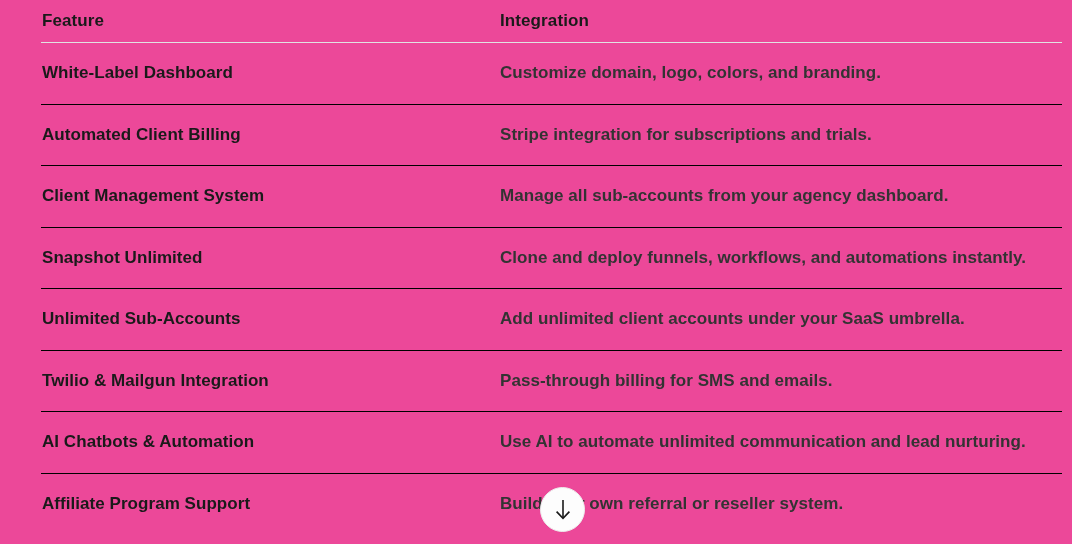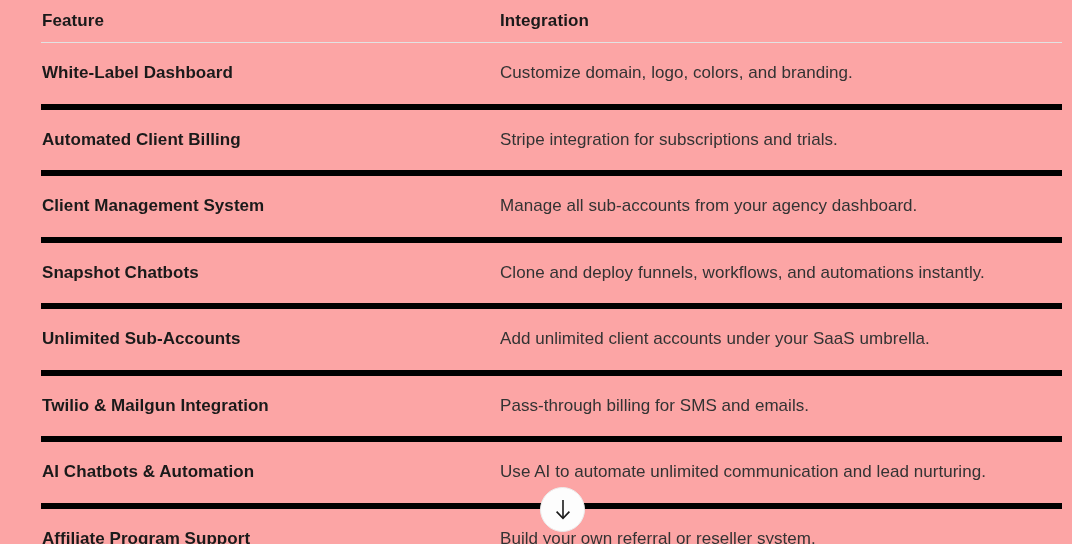--- a/index.html
+++ b/index.html
@@ -12,21 +12,21 @@
     height: 544px;
     overflow: hidden;
     font-family: "Liberation Sans", sans-serif;
     -webkit-font-smoothing: antialiased;
   }
 
   .page {
     position: relative;
     width: 1072px;
     height: 544px;
-    background: #fca5a5;
+    background: #ec4899;
   }
 
   .feature-table {
     position: absolute;
     left: 41px;
     top: 0;
     width: 1021px;
     border-collapse: collapse;
     table-layout: fixed;
   }
@@ -43,39 +43,39 @@
     font-weight: 700;
     color: #1a1a1a;
     letter-spacing: 0.1px;
     border-bottom: 1px solid #e2e2e2;
   }
 
   .feature-table tbody td {
     vertical-align: middle;
     height: 60.5px;
     padding: 0 0 0 1px;
-    border-bottom: 6px solid #000000;
+    border-bottom: 1px solid #000000;
     font-size: 17px;
     line-height: 24px;
     white-space: nowrap;
   }
 
   .feature-table tbody tr:last-child td {
     border-bottom: none;
     margin-top: 32px;
   }
 
   .cell-feature {
     font-weight: 700;
     color: #1a1a1a;
     letter-spacing: 0.05px;
   }
 
   .cell-desc {
-    font-weight: 400;
+    font-weight: 700;
     color: #333333;
     letter-spacing: 0.05px;
   }
 
   
   .scroll-down-btn {
     position: absolute;
     left: 540px;
     top: 487px;
     width: 45px;
@@ -117,21 +117,21 @@
       </tr>
       <tr>
         <td class="cell-feature">Automated Client Billing</td>
         <td class="cell-desc">Stripe integration for subscriptions and trials.</td>
       </tr>
       <tr>
         <td class="cell-feature">Client Management System</td>
         <td class="cell-desc">Manage all sub-accounts from your agency dashboard.</td>
       </tr>
       <tr>
-        <td class="cell-feature">Snapshot Chatbots</td>
+        <td class="cell-feature">Snapshot Unlimited</td>
         <td class="cell-desc">Clone and deploy funnels, workflows, and automations instantly.</td>
       </tr>
       <tr>
         <td class="cell-feature">Unlimited Sub-Accounts</td>
         <td class="cell-desc">Add unlimited client accounts under your SaaS umbrella.</td>
       </tr>
       <tr>
         <td class="cell-feature">Twilio &amp; Mailgun Integration</td>
         <td class="cell-desc">Pass-through billing for SMS and emails.</td>
       </tr>

